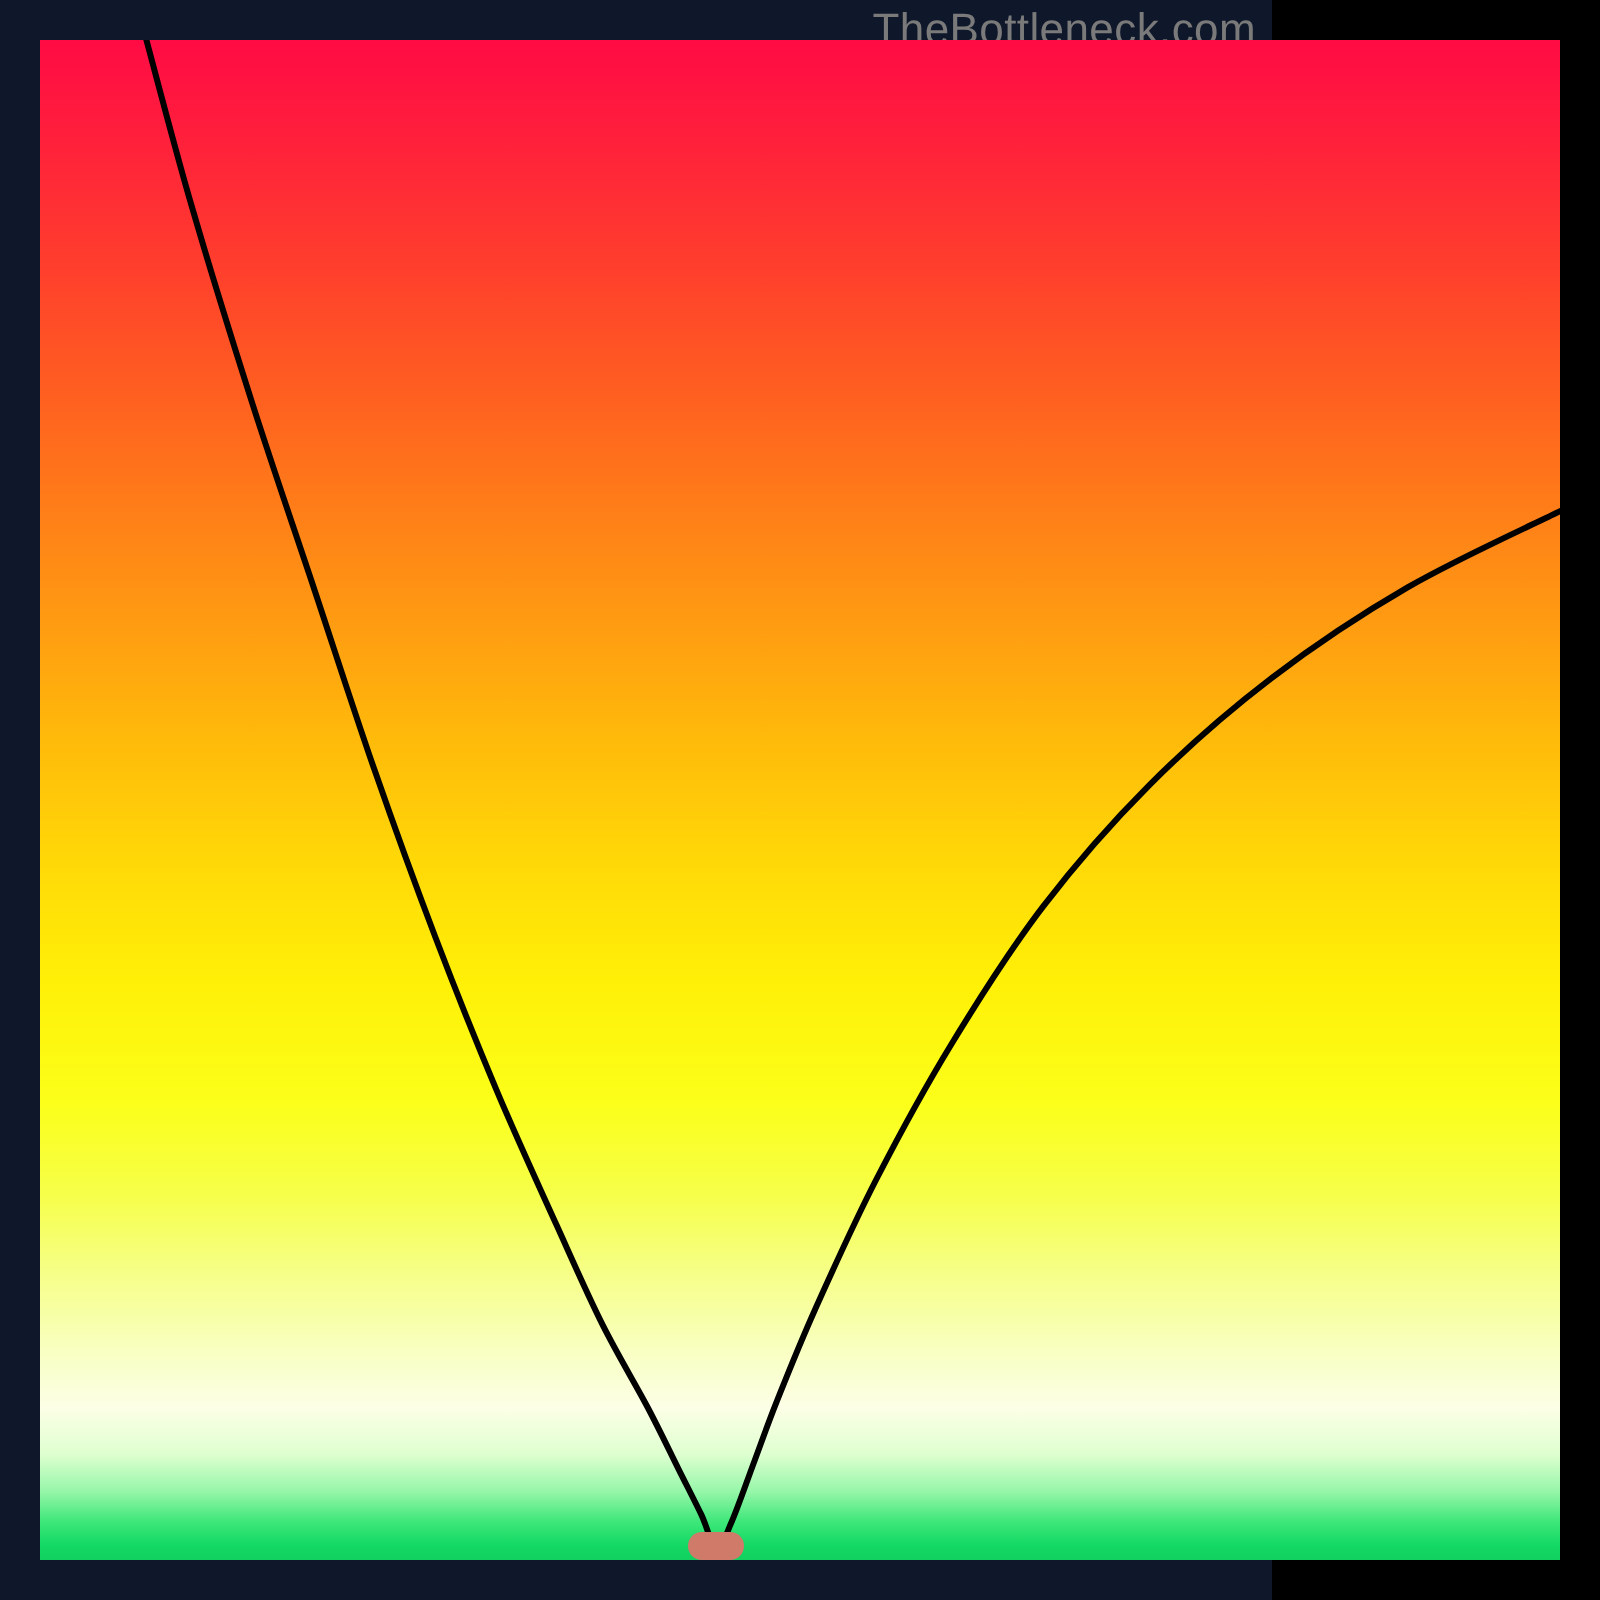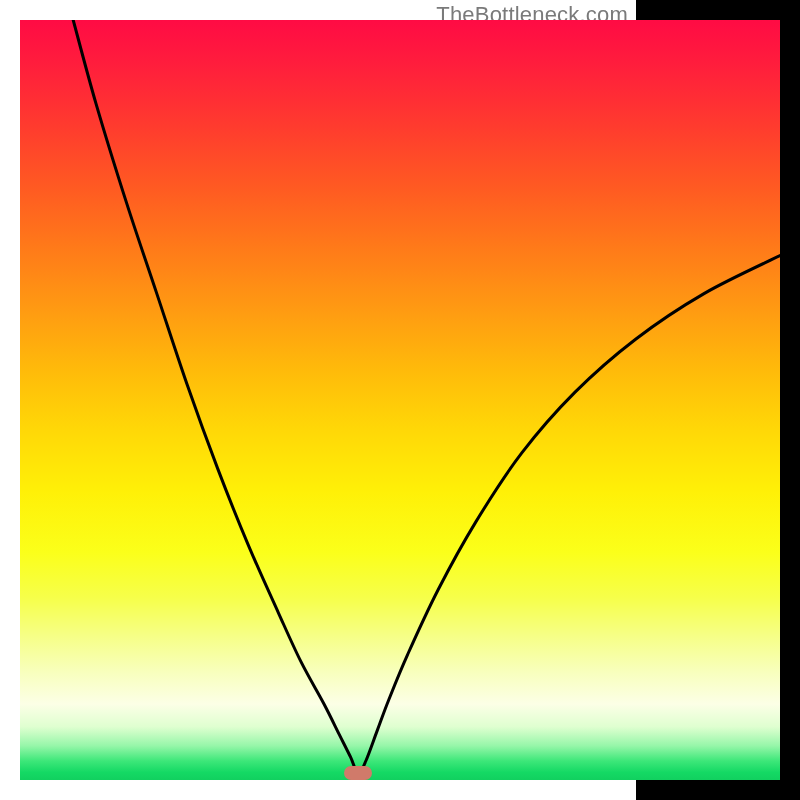--- a/index.html
+++ b/index.html
@@ -8,21 +8,21 @@
     width: 800px;
     height: 800px;
     background: #000;
     overflow: hidden;
     font-family: Arial, Helvetica, sans-serif;
   }
   .stage {
     position: relative;
     width: 636px;
     height: 800px;
-    background: #ffffff;
+    background: #0f172a;
   }
   .plot {
     position: absolute;
     left: 20px;
     top: 20px;
     width: 760px;
     height: 760px;
     overflow: hidden;
   }
   .gradient {

